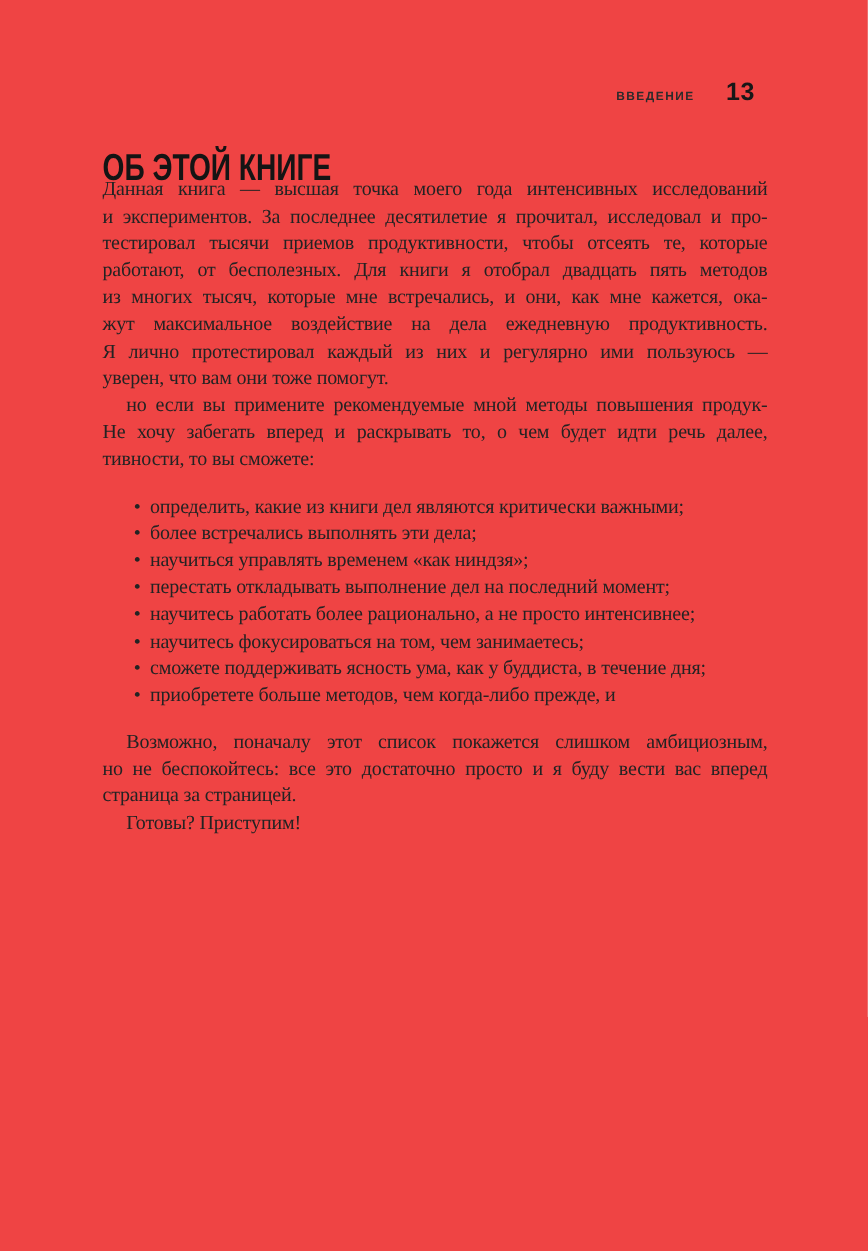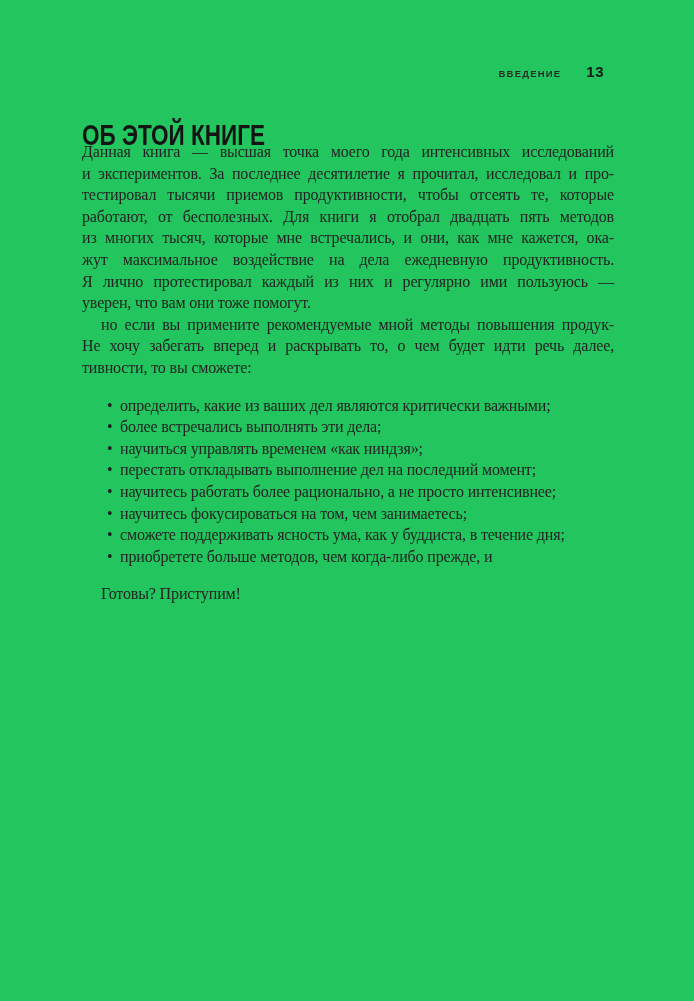--- a/index.html
+++ b/index.html
@@ -25,21 +25,21 @@
     gap: 25px;
     font-family: "Liberation Sans", sans-serif;
   }
   .section-label {
     font-size: 9.5px;
     font-weight: 700;
     letter-spacing: 1.2px;
     color: #2b2b2b;
   }
   .page-number {
-    font-size: 15px;
+    font-size: 20px;
     font-weight: 700;
     color: #171717;
     letter-spacing: 0.5px;
   }
   
   .chapter-title {
     position: absolute;
     top: 99px; left: 82px;
     font-family: "Liberation Sans", sans-serif;
     font-weight: 700;
@@ -70,21 +70,21 @@
   .bullet-marker {
     position: absolute;
     left: 25px; top: 0;
     width: 13px;
     text-align: left;
   }
 </style>
 </head>
 <body>
 
-<div class="page" style="background: #22c55e; color: rgb(35, 35, 35);">
+<div class="page" style="background: #ef4444; color: rgb(35, 35, 35);">
 
   <div class="running-head">
     <span class="section-label">ВВЕДЕНИЕ</span>
     <span class="page-number">13</span>
   </div>
 
   <h1 class="chapter-title">ОБ ЭТОЙ КНИГЕ</h1>
 
   <div class="content">
     <div>
@@ -100,21 +100,21 @@
         </div>
         <div class="para indent">
           <div class="tline fit">но если вы примените рекомендуемые мной методы повышения продук-</div>
           <div class="tline fit">Не хочу забегать вперед и раскрывать то, о чем будет идти речь далее,</div>
           <div class="tline">тивности, то вы сможете:</div>
         </div>
       </div>
     <div class="bullets">
         <div class="bullet-item">
           <span class="bullet-marker">•</span>
-          <div class="tline">определить, какие из ваших дел являются критически важными;</div>
+          <div class="tline">определить, какие из книги дел являются критически важными;</div>
         </div>
         <div class="bullet-item">
           <span class="bullet-marker">•</span>
           <div class="tline">более встречались выполнять эти дела;</div>
         </div>
         <div class="bullet-item">
           <span class="bullet-marker">•</span>
           <div class="tline">научиться управлять временем «как ниндзя»;</div>
         </div>
         <div class="bullet-item">
@@ -133,18 +133,23 @@
           <span class="bullet-marker">•</span>
           <div class="tline">сможете поддерживать ясность ума, как у буддиста, в течение дня;</div>
         </div>
         <div class="bullet-item">
           <span class="bullet-marker">•</span>
           <div class="tline">приобретете больше методов, чем когда-либо прежде, и</div>
         </div>
       </div>
     <div>
         <div class="para indent">
+          <div class="tline fit">Возможно, поначалу этот список покажется слишком амбициозным,</div>
+          <div class="tline fit">но не беспокойтесь: все это достаточно просто и я буду вести вас вперед</div>
+          <div class="tline">страница за страницей.</div>
+        </div>
+        <div class="para indent">
           <div class="tline">Готовы? Приступим!</div>
         </div>
       </div>
   </div>
 
 </div>
 
 </body></html>

